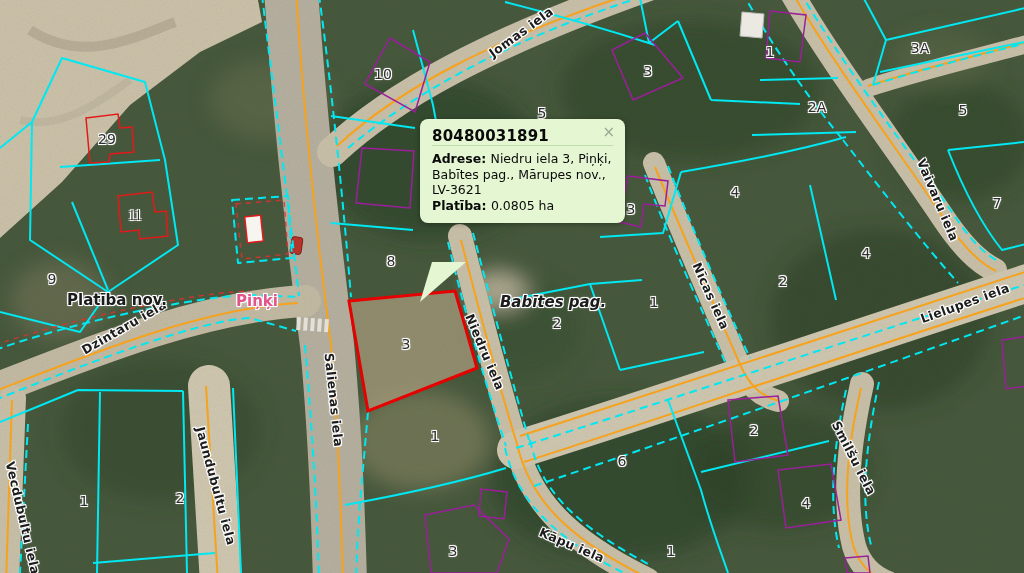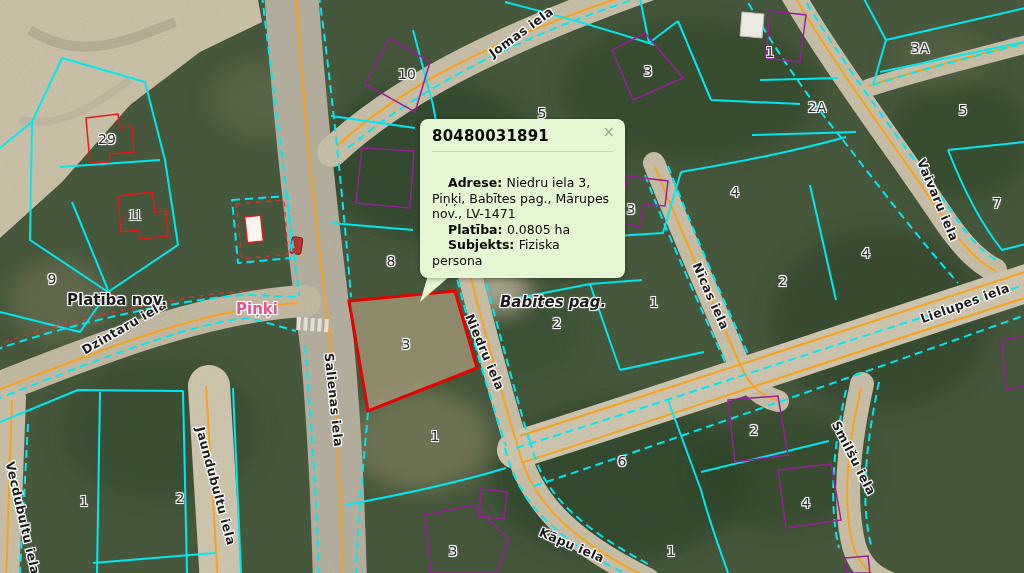--- a/index.html
+++ b/index.html
@@ -19,33 +19,33 @@
   .sel{stroke:var(--selected-parcel);stroke-width:3;fill:none;stroke-linejoin:miter;}
   .layer{position:absolute;left:0;top:0;width:100%;height:100%;pointer-events:none;}
   #street-layer{z-index:6;} #parcel-layer{z-index:5;} #place-layer{z-index:7;}
   .street-label,.parcel-number,.place-label{
     position:absolute;white-space:nowrap;color:#1c1c1c;
     text-shadow:-1px -1px 0 #fff,1px -1px 0 #fff,-1px 1px 0 #fff,1px 1px 0 #fff,0 0 3px #fff;
   }
   .street-label{font-size:12.5px;font-weight:bold;letter-spacing:.4px;}
   .parcel-number{font-size:14px;color:#2e2e2e;}
   .place-label{font-size:15px;font-weight:bold;}
-  .place-label-village{color:var(--village-label);margin-top:8px;}
+  .place-label-village{color:var(--village-label);}
   #popup-tail{position:absolute;left:414px;top:262px;z-index:19;}
   #popup{
     position:absolute;left:420px;top:119px;width:205px;box-sizing:border-box;
     background:var(--popup-bg);border-radius:8px;padding:8px 12px 10px;
     box-shadow:0 1px 5px rgba(0,0,0,.35);z-index:20;color:#0a0a0a;
   }
-  .popup-title{font-size:15px;font-weight:bold;padding-bottom:6px;margin-bottom:23px;
+  .popup-title{font-size:15px;font-weight:bold;margin-bottom:5px;
     border-bottom:1px solid var(--popup-border);letter-spacing:.2px;}
   .popup-close{position:absolute;top:6px;right:10px;font-size:15px;line-height:1;
     color:#9aa893;cursor:pointer;}
   #popup-body p{margin:0;font-size:12.5px;line-height:1.24;}
-  #popup-body b{font-weight:bold;margin-left:16px;}
+  #popup-body b{font-weight:bold;}
 </style>
 </head>
 <body>
 
 <div id="map" style="--parcel-boundary: #00e8f2; --road-centerline: #f6a21c; --building-outline: #9b1f9b; --building-outline-red: #e31a1a; --selected-parcel: #e60000; --village-label: #e2558b; --popup-bg: #e4f6d2; --popup-border: #bfdcab;">
   <svg class="base" width="1024" height="573" viewBox="0 0 1024 573">
     <defs>
       <filter id="soften" x="-40%" y="-40%" width="180%" height="180%">
         <feGaussianBlur stdDeviation="10"></feGaussianBlur>
       </filter>
@@ -195,21 +195,21 @@
       <rect x="246" y="216" width="16" height="26" rx="1" fill="#f7f5f0" stroke="#e31a1a" stroke-width="1.5" transform="rotate(-6 254 229)"></rect>
     </g>
 
     <polygon class="sel" points="349,301 455,291 477,368 368,411"></polygon>
   </svg>
 
   <div id="parcel-layer" class="layer">
       <div class="parcel-number" style="left: 107px; top: 139px; transform: translate(-50%, -50%) rotate(0deg);">29</div>
       <div class="parcel-number" style="left: 135px; top: 216px; transform: translate(-50%, -50%) rotate(0deg); font-family: Liberation Serif, serif;">11</div>
       <div class="parcel-number" style="left: 52px; top: 279px; transform: translate(-50%, -50%) rotate(0deg);">9</div>
-      <div class="parcel-number" style="left: 407px; top: 74px; transform: translate(-50%, -50%) rotate(0deg);">10</div>
+      <div class="parcel-number" style="left: 383px; top: 74px; transform: translate(-50%, -50%) rotate(0deg);">10</div>
       <div class="parcel-number" style="left: 397px; top: 187px; transform: translate(-50%, -50%) rotate(0deg); margin-left: 44px;">12</div>
       <div class="parcel-number" style="left: 391px; top: 261px; transform: translate(-50%, -50%) rotate(0deg);">8</div>
       <div class="parcel-number" style="left: 542px; top: 113px; transform: translate(-50%, -50%) rotate(0deg);">5</div>
       <div class="parcel-number" style="left: 406px; top: 344px; transform: translate(-50%, -50%) rotate(0deg);">3</div>
       <div class="parcel-number" style="left: 435px; top: 436px; transform: translate(-50%, -50%) rotate(0deg);">1</div>
       <div class="parcel-number" style="left: 648px; top: 71px; transform: translate(-50%, -50%) rotate(0deg);">3</div>
       <div class="parcel-number" style="left: 770px; top: 52px; transform: translate(-50%, -50%) rotate(0deg);">1</div>
       <div class="parcel-number" style="left: 920px; top: 48px; transform: translate(-50%, -50%) rotate(0deg);">3A</div>
       <div class="parcel-number" style="left: 817px; top: 107px; transform: translate(-50%, -50%) rotate(0deg);">2A</div>
       <div class="parcel-number" style="left: 963px; top: 110px; transform: translate(-50%, -50%) rotate(0deg);">5</div>
@@ -248,18 +248,17 @@
     </div>
 
   <svg id="popup-tail" width="60" height="42">
     <polygon points="18,0 52,0 6,40" fill="#e4f6d2" class="tail-poly"></polygon>
   </svg>
 
   <div id="popup">
     <span class="popup-close">×</span>
     <div class="popup-title">80480031891</div>
     <div id="popup-body">
-        <p><b>Adrese: </b><span>Niedru iela 3, Piņķi, Babītes pag., Mārupes nov., LV-1471</span></p>
+        <p><b>Adrese: </b><span>Niedru iela 3, Piņķi, Babītes pag., Mārupes nov., LV-3621</span></p>
         <p><b>Platība: </b><span>0.0805 ha</span></p>
-        <p><b>Subjekts: </b><span>Fiziska persona</span></p>
       </div>
   </div>
 </div>
 
 </body></html>

